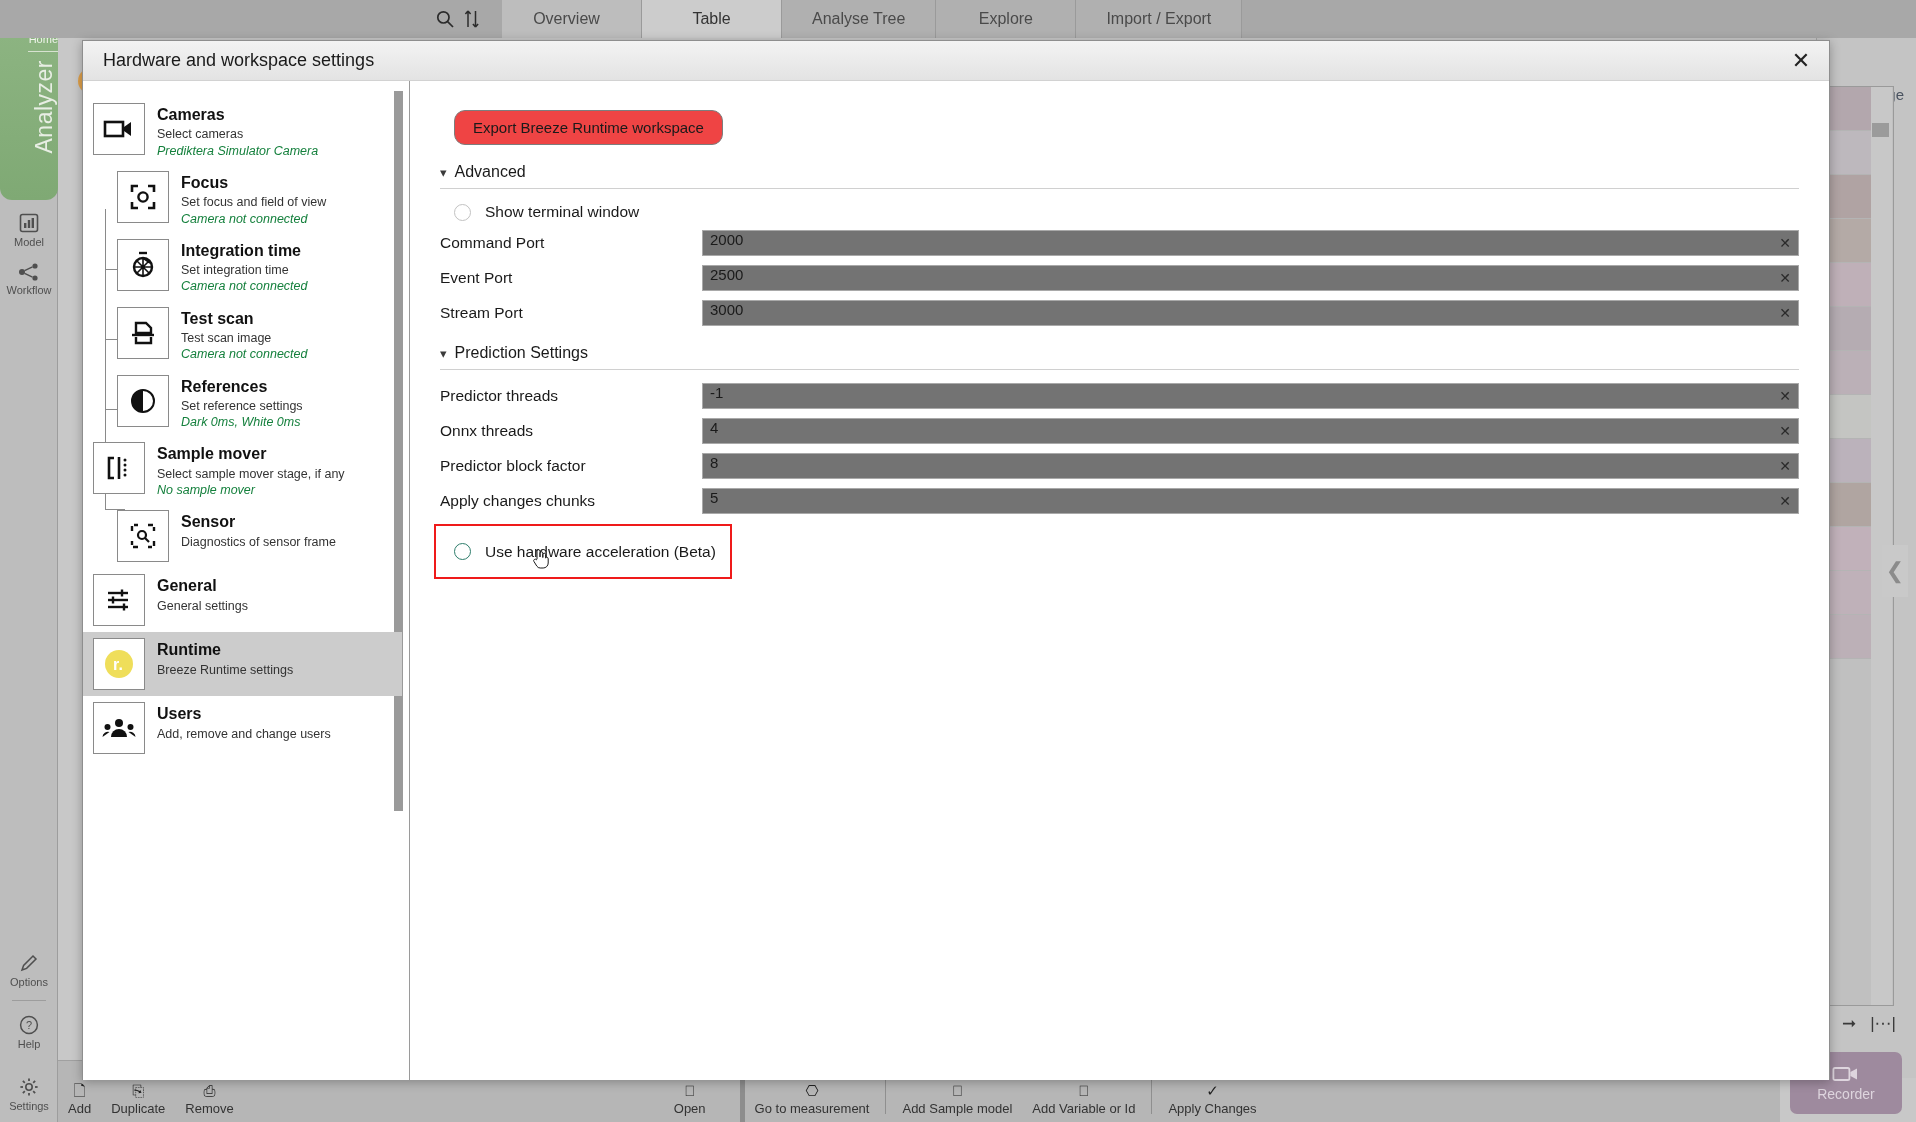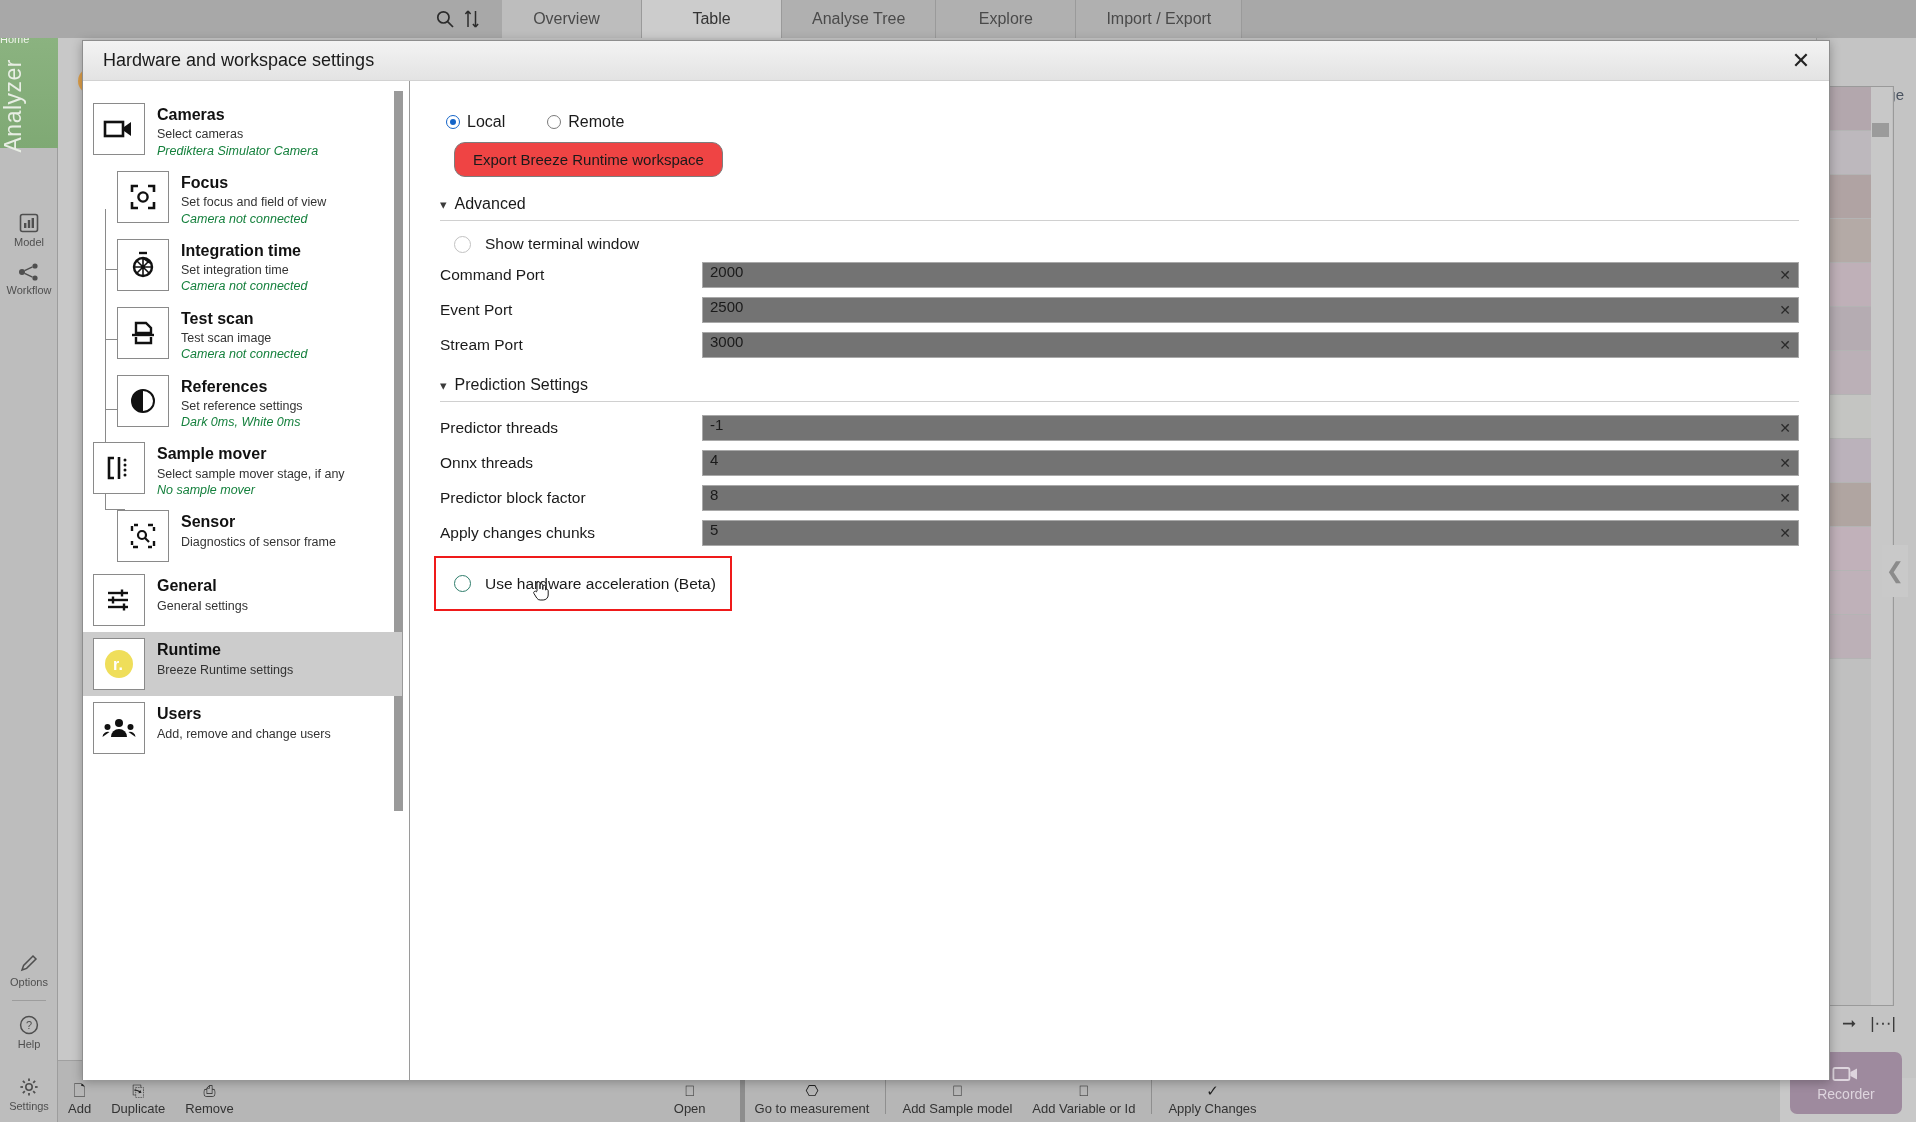--- a/index.html
+++ b/index.html
@@ -37,23 +37,23 @@
     min-width: 140px;
   }
   .bg-tab.active { background: #cccccc; color: #333; }
   .bg-tab.first { background: #bdbdbd; padding-left: 20px; }
 
   .bg-left-rail {
     position: absolute; left: 0; top: 0; width: 58px; height: 1122px;
     background: #bdbdbd; border-right: 1px solid #9d9d9d;
   }
   .rail-green {
-    position: absolute; left: 0; top: 0; width: 58px; height: 148px;
+    position: absolute; left: 0; top: 0; width: 58px; height: 200px;
     background: linear-gradient(180deg,#8fb684 0%, #7fa974 100%);
-    display: flex; flex-direction: column; align-items: flex-start;
+    display: flex; flex-direction: column; align-items: flex-end; border-radius: 12px;
   }
   .rail-home-icon { margin-top: 8px; color: #eef3ea; }
   .rail-home-label { font-size: 11px; color: #f0f4ec; margin-top: 1px; }
   .rail-divider { width: 30px; height: 1px; background: #d7e2d0; margin-top: 6px; }
   .rail-vertical {
     margin-top: 8px; font-size: 23px; color: #e8eee4;
     writing-mode: vertical-rl; transform: rotate(180deg);
     letter-spacing: 0.5px;
   }
   .rail-item {
@@ -571,26 +571,20 @@
           <div class="sl-text">
             <div class="sl-title">Users</div>
             <div class="sl-sub">Add, remove and change users</div>
             <div class="sl-status"></div>
           </div>
         </div>
       </div>
 
       <div class="content-pane">
 
-        <div class="row-radio">
-          <span class="radio checked"></span>
-          <span class="radio-label">Local</span>
-          <span class="radio"></span>
-          <span class="radio-label">Remote</span>
-        </div>
 
         <button class="btn-export">Export Breeze Runtime workspace</button>
 
         <div class="section-head">
           <span class="chev">▾</span>
           <span>Advanced</span>
         </div>
         <div class="section-rule"></div>
 
         <div class="check-row">

